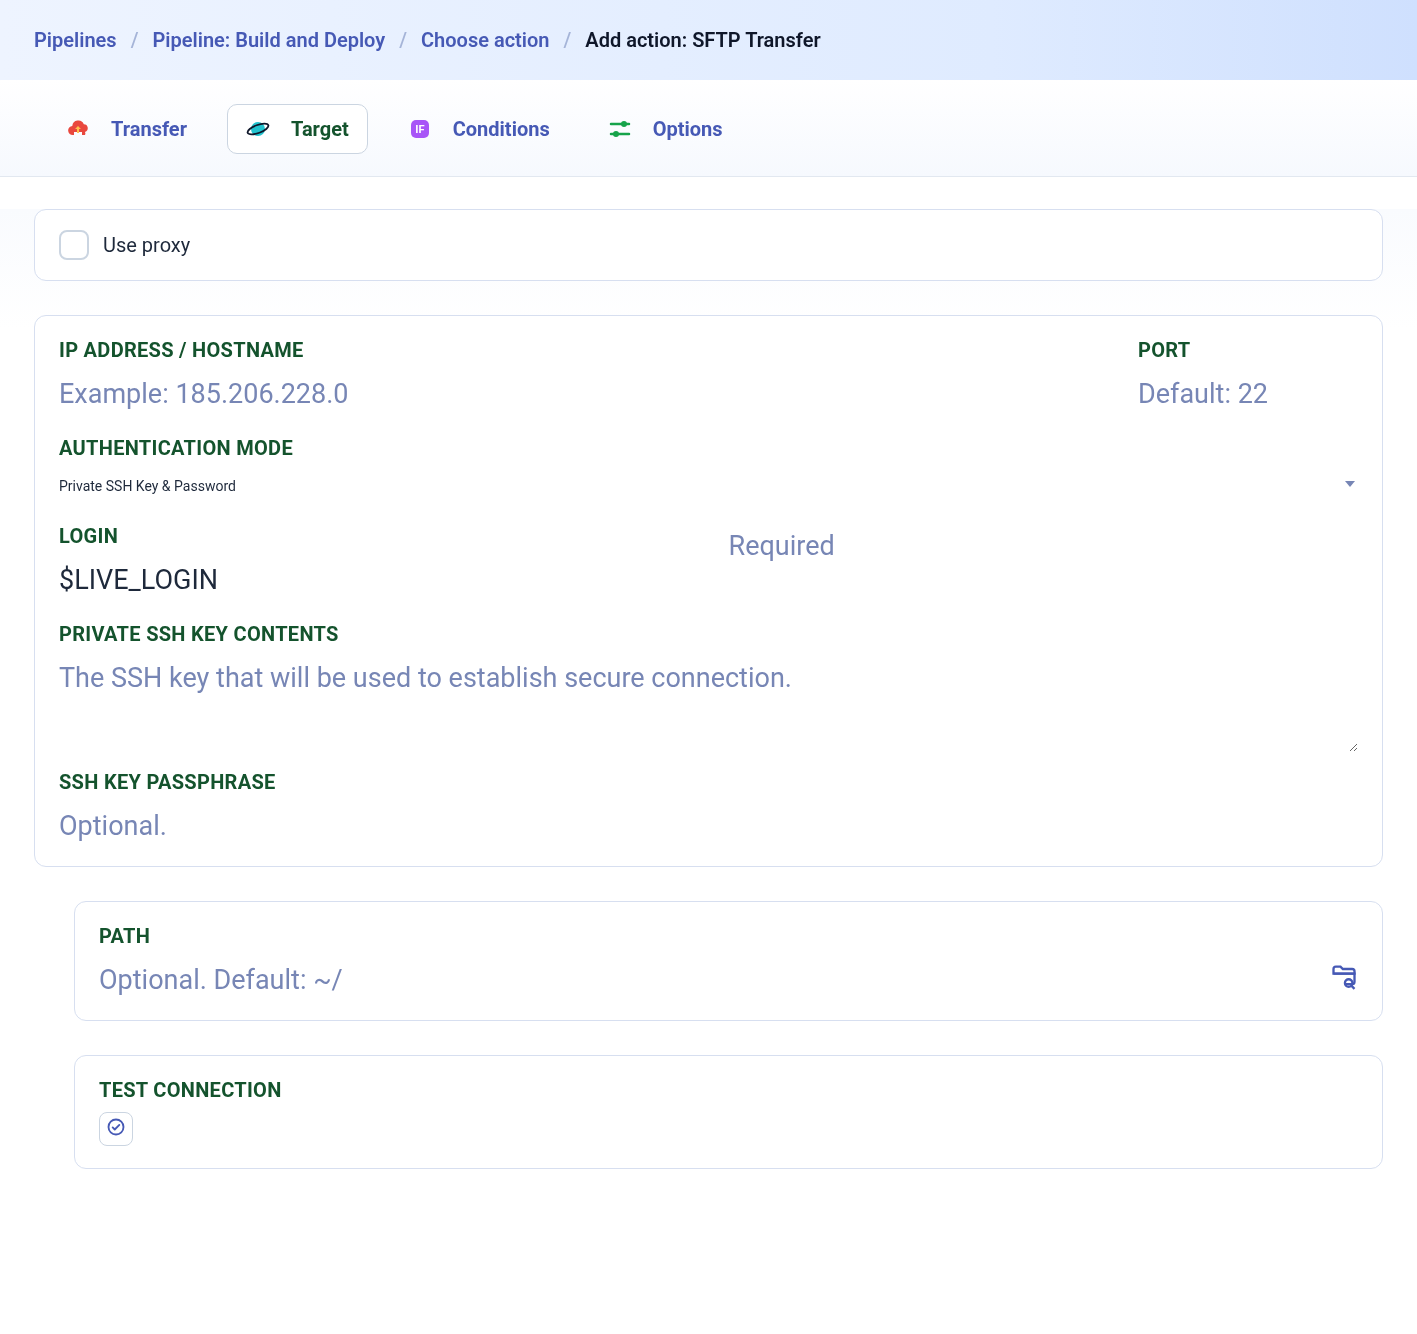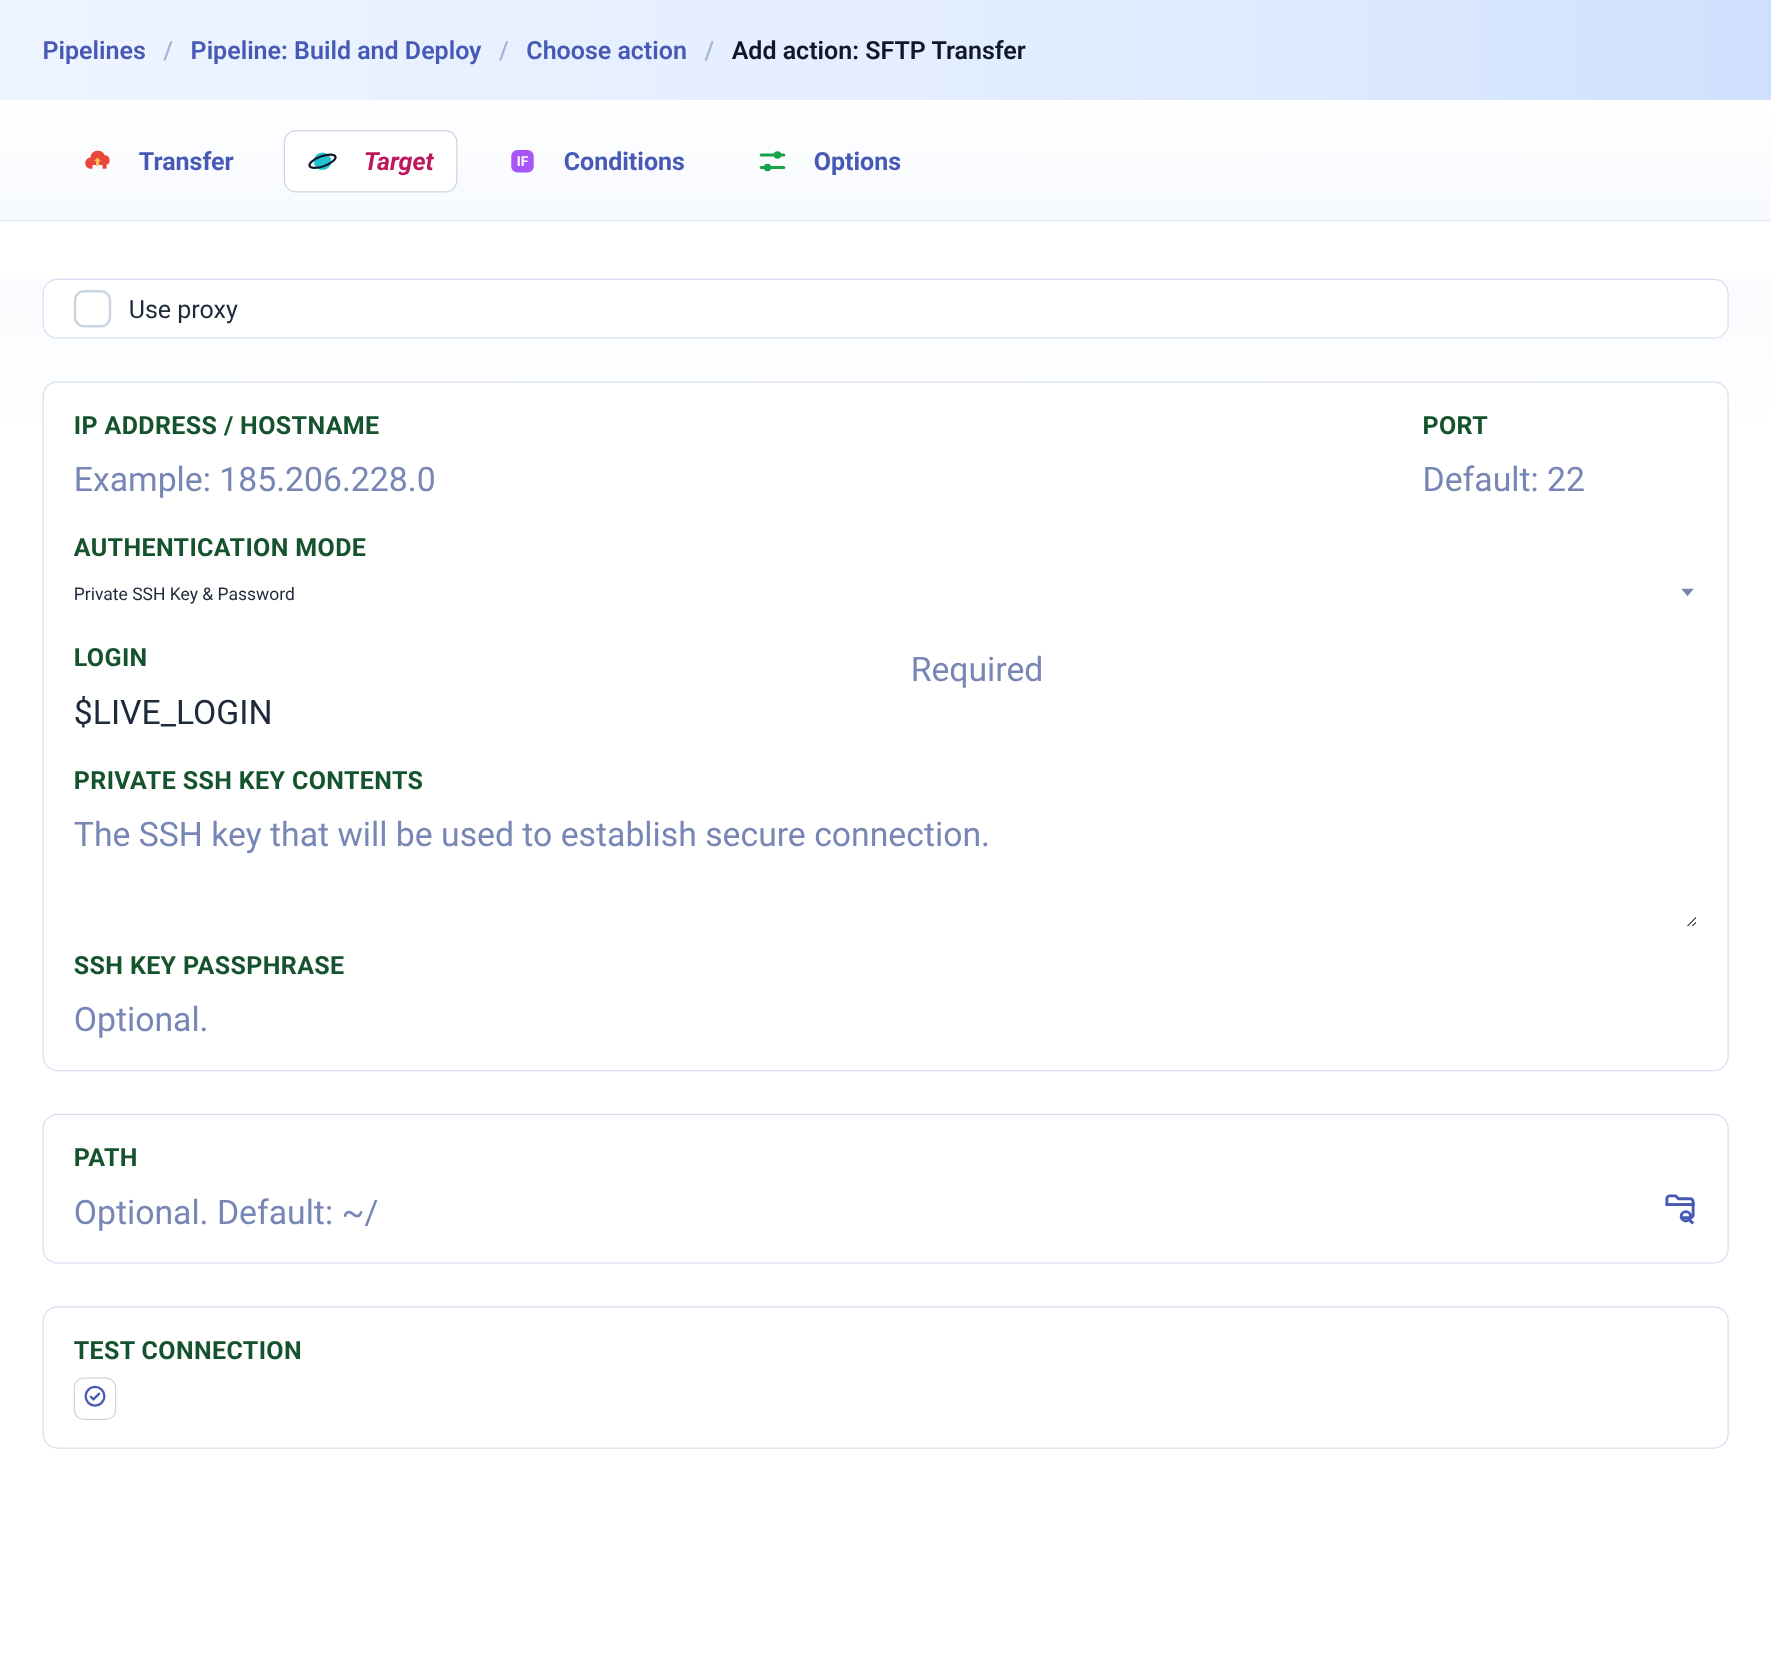--- a/index.html
+++ b/index.html
@@ -53,22 +53,21 @@
     align-items: flex-start;
     gap: 21px;
     padding: 12px 18px;
     border-radius: 10px;
     color: #4659B5;
     cursor: pointer;
   }
   .tab.active {
     background: #FFFFFF;
     border: 1.5px solid #CBD5E1;
-    color: #be185d;
-    font-style: italic;
+    color: #14532d;
   }
   .tab svg, .tab .icon { width: 24px; height: 24px; display: block; }
 
   
   .main {
     padding: 0 34px 40px 34px;
     background: linear-gradient(180deg, #F9FBFE 0%, #FFFFFF 120px);
   }
 
   .card {
@@ -77,25 +76,25 @@
     background: #FFFFFF;
     margin-top: 34px;
     padding: 22px 24px;
   }
 
   
   .proxy-row {
     display: flex;
     align-items: center;
     gap: 14px;
-    padding: 8px 24px;
+    padding: 20px 24px;
     border: 1.5px solid #D7DFF0;
     border-radius: 12px;
     background: #fff;
-    margin-top: 46px;
+    margin-top: 32px;
   }
   .checkbox {
     width: 30px; height: 30px;
     border: 2px solid #CBD5E1;
     border-radius: 8px;
     background: #fff;
   }
   .proxy-label { font-size: 20px; color: #1E293B; }
 
   .section-label {
@@ -169,21 +168,21 @@
   .test-btn {
     width: 34px; height: 34px;
     border: 1.5px solid #CBD5E1;
     border-radius: 8px;
     background: #FFFFFF;
     display: flex; align-items: center; justify-content: center;
     color: #4659B5;
     cursor: pointer;
   }
 
-  .spacer-card { margin-top: 34px; }
+  .spacer-card { margin-top: 34px; margin-left: 40px; }
 
 </style>
 </head>
 <body>
 
 <div class="breadcrumb">
   <a href="#">Pipelines</a>
   <span class="sep">/</span>
   <a href="#">Pipeline: Build and Deploy</a>
   <span class="sep">/</span>

